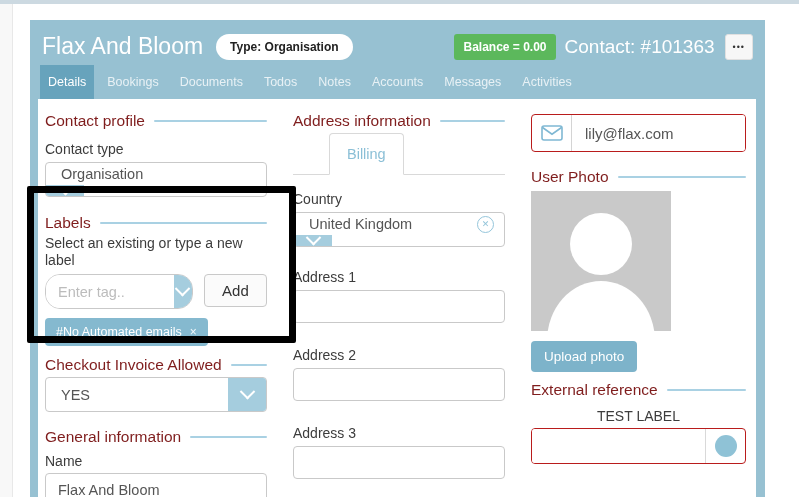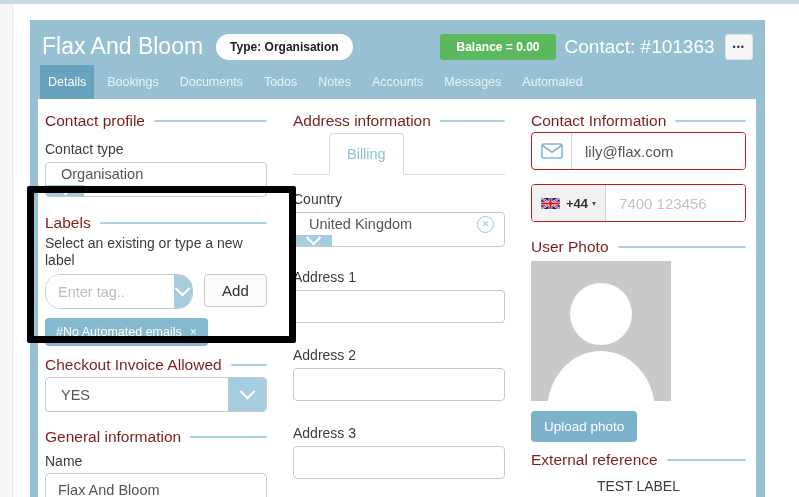--- a/index.html
+++ b/index.html
@@ -16,21 +16,21 @@
   .card{
     position:absolute;left:30px;top:20px;width:735px;height:489px;
     background:#97c1d2;display:flex;flex-direction:column;overflow:hidden;
   }
   .hdr-row{display:flex;align-items:center;padding:13px 12px 0 12px;height:36px;}
   .hdr-title{color:#fff;font-size:23px;font-weight:400;white-space:nowrap;}
   .type-pill{margin-left:13px;background:#fff;color:#222;font-size:12px;font-weight:700;
     padding:6px 14px;border-radius:15px;white-space:nowrap;}
   .hdr-spacer{flex:1;}
   .balance-badge{background:#5cb85c;color:#fff;font-size:12px;font-weight:700;
-    padding:6px 16px;border-radius:3px;white-space:nowrap;}
+    padding:6px 9px;border-radius:3px;white-space:nowrap;}
   .contact-num{color:#fff;font-size:19px;margin:0 10px 0 9px;white-space:nowrap;}
   .more-btn{background:#f7f7f7;border:1px solid #e0e0e0;border-radius:3px;color:#333;
     font-size:9px;letter-spacing:1px;padding:9px 7px;line-height:6px;cursor:pointer;}
   .tabs-row{display:flex;margin-top:5px;padding-left:10px;}
   .tab{color:rgba(255,255,255,0.78);font-size:12.5px;padding:10px 8px;margin-right:5px;
     white-space:nowrap;cursor:pointer;}
   .tab.active{background:#67a3bc;color:#fff;}
 
   .content{
     flex:1;background:#fff;margin:0 9px 0 8px;
@@ -126,21 +126,21 @@
   </div>
 
   <div class="tabs-row">
     <span class="tab active">Details</span>
     <span class="tab">Bookings</span>
     <span class="tab">Documents</span>
     <span class="tab">Todos</span>
     <span class="tab">Notes</span>
     <span class="tab">Accounts</span>
     <span class="tab">Messages</span>
-    <span class="tab">Automated</span>
+    <span class="tab">Activities</span>
   </div>
 
   <div class="content">
 
     <div class="col-l">
       <div class="sec-h">
         <span class="t">Contact profile</span>
           <span class="ln"></span>
       </div>
       <div class="f-label mt11">Contact type</div>
@@ -212,47 +212,29 @@
       <div class="f-label mt22">Address 1</div>
       <input class="tbox mt5" type="text" style="">
       <div class="f-label mt24">Address 2</div>
       <input class="tbox mt5" type="text" style="">
       <div class="f-label mt24">Address 3</div>
       <input class="tbox mt5" type="text" style="">
       <div class="f-label mt19">Town</div>
     </div>
 
     <div class="col-r">
-      <div class="sec-h">
-        <span class="t">Contact Information</span>
-          <span class="ln"></span>
-      </div>
       <div class="inp-grp mt2">
         <span class="grp-seg">
           <svg width="22" height="16" viewBox="0 0 22 16">
               <rect x="1" y="1" width="20" height="14" rx="2" fill="none" stroke="#7fb8d3" stroke-width="1.6"></rect>
               <path d="M1.5 2.5 L11 9.2 L20.5 2.5" fill="none" stroke="#7fb8d3" stroke-width="1.6"></path>
             </svg>
         </span>
         <input type="text" value="lily@flax.com" style="">
       </div>
-      <div class="inp-grp mt14">
-        <span class="phone-seg">
-          <svg width="19" height="11" viewBox="0 0 60 36">
-              <rect width="60" height="36" fill="#00247d"></rect>
-              <path d="M0,0 60,36 M60,0 0,36" stroke="#fff" stroke-width="7"></path>
-              <path d="M0,0 60,36 M60,0 0,36" stroke="#cf142b" stroke-width="3"></path>
-              <path d="M30,0 V36 M0,18 H60" stroke="#fff" stroke-width="12"></path>
-              <path d="M30,0 V36 M0,18 H60" stroke="#cf142b" stroke-width="7"></path>
-            </svg>
-          <span class="cc">+44</span>
-          <span class="caret">▾</span>
-        </span>
-        <input type="text" placeholder="7400 123456" style="">
-      </div>
 
       <div class="sec-h mt16">
         <span class="t">User Photo</span>
           <span class="ln"></span>
       </div>
       <div class="photo-box">
         <svg width="140" height="140" viewBox="0 0 140 140">
           <rect width="140" height="140" fill="#c9c9c9"></rect>
           <circle cx="70" cy="53" r="31" fill="#ffffff"></circle>
           <ellipse cx="70" cy="150" rx="54" ry="60" fill="#ffffff"></ellipse>

